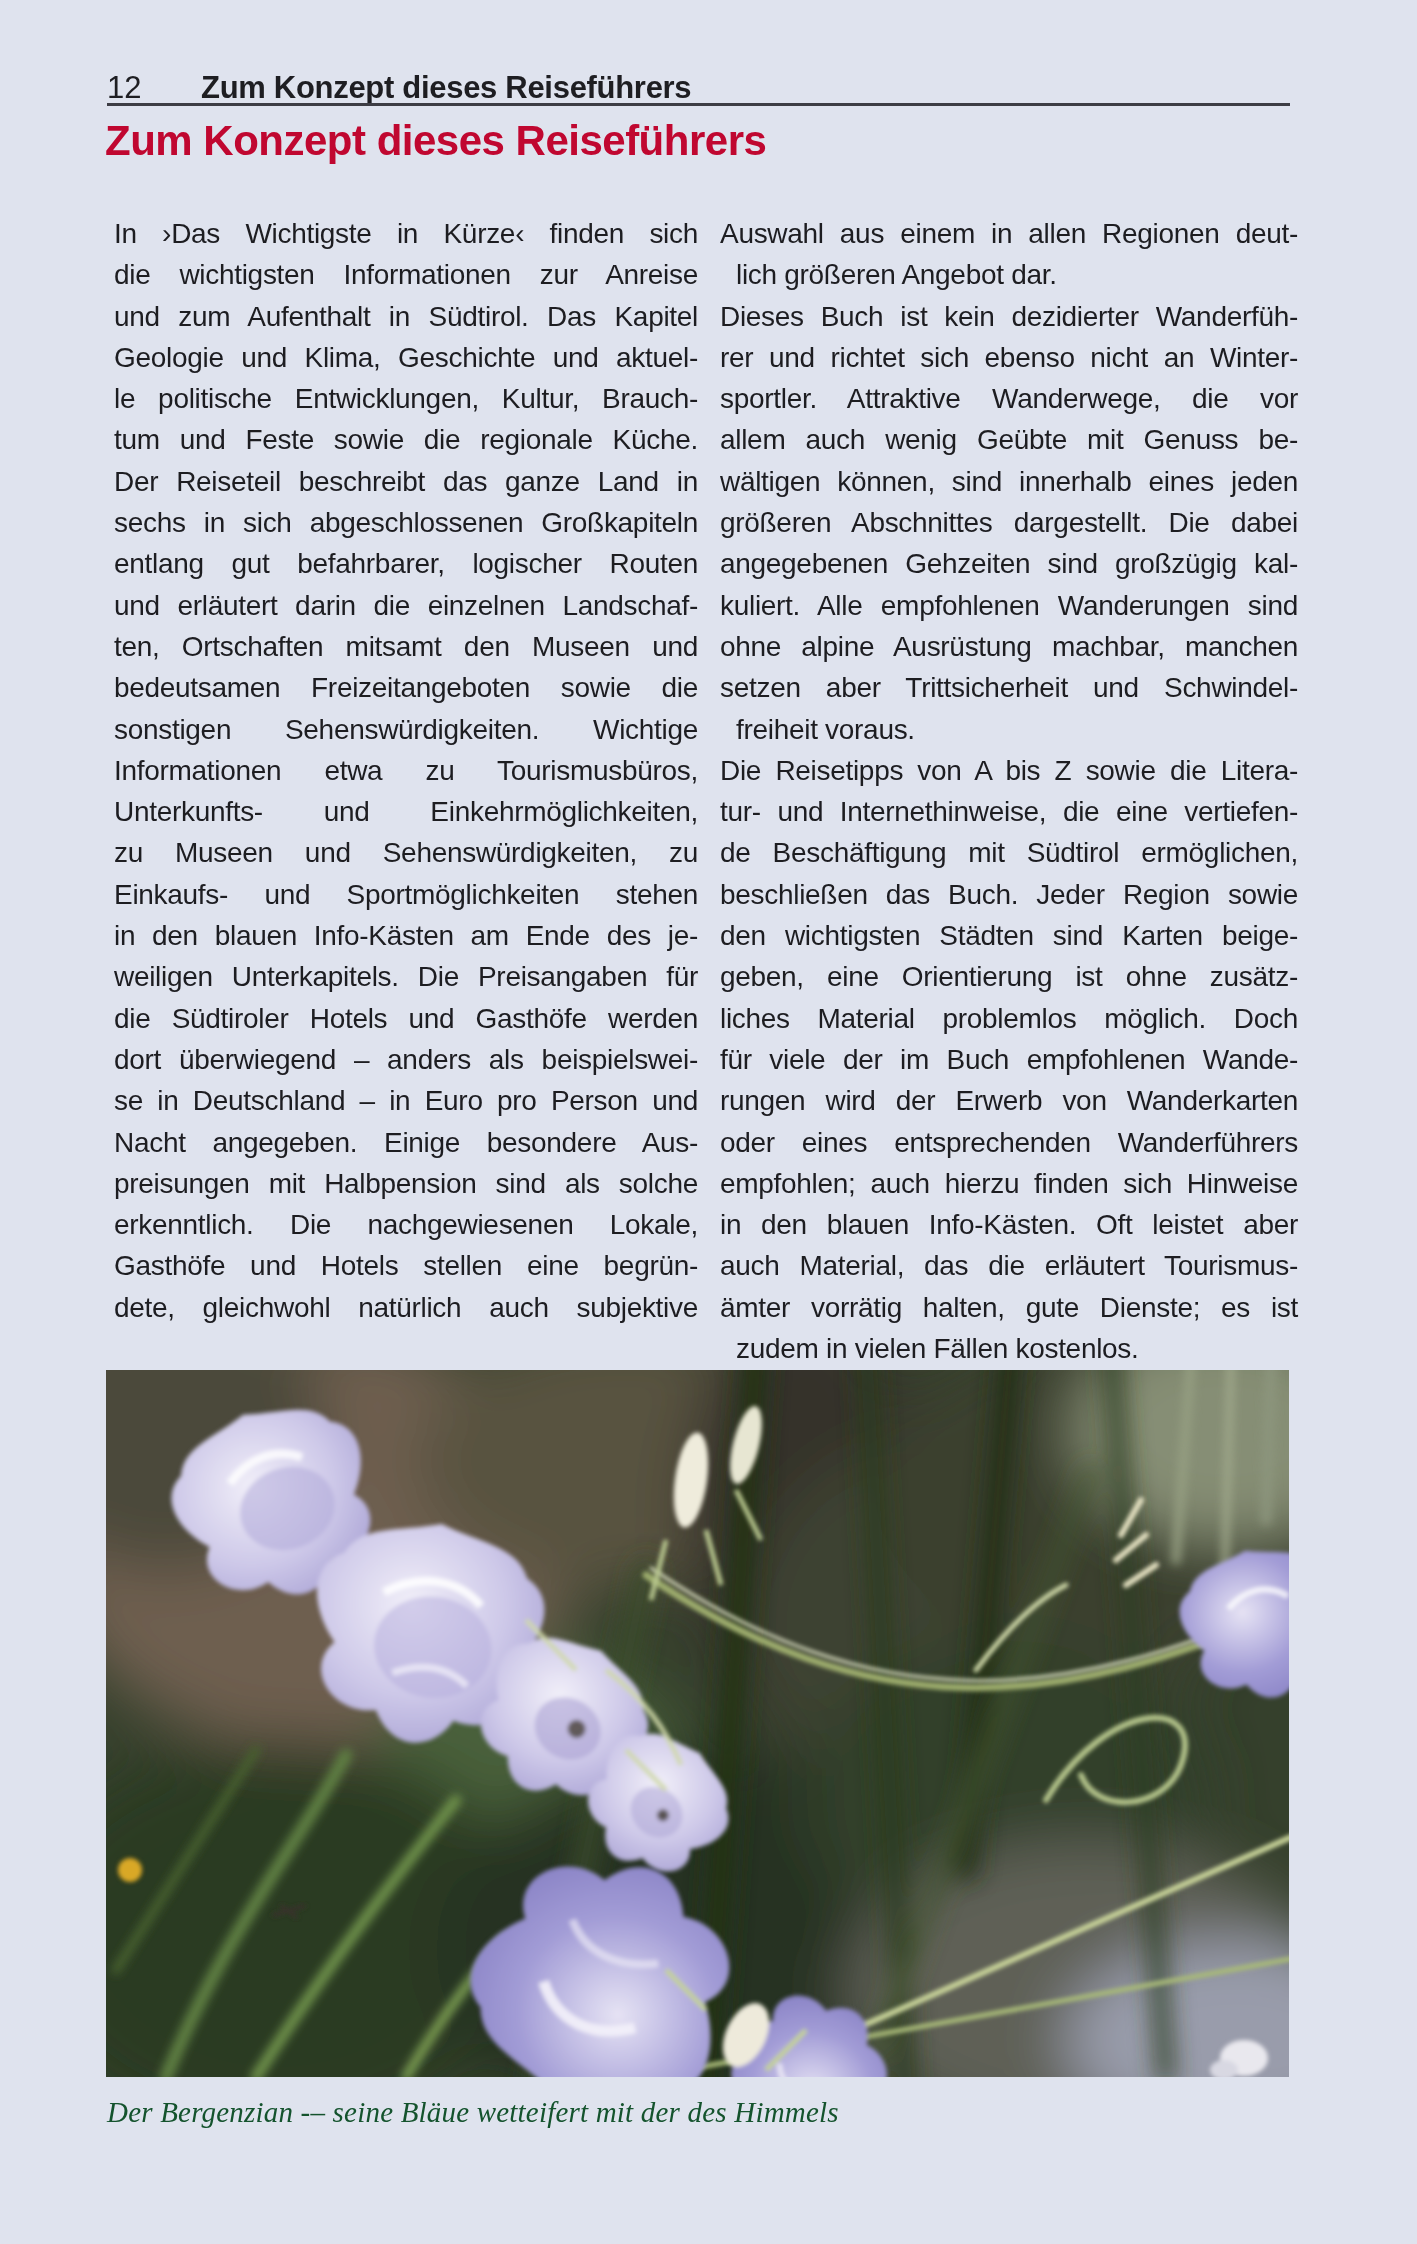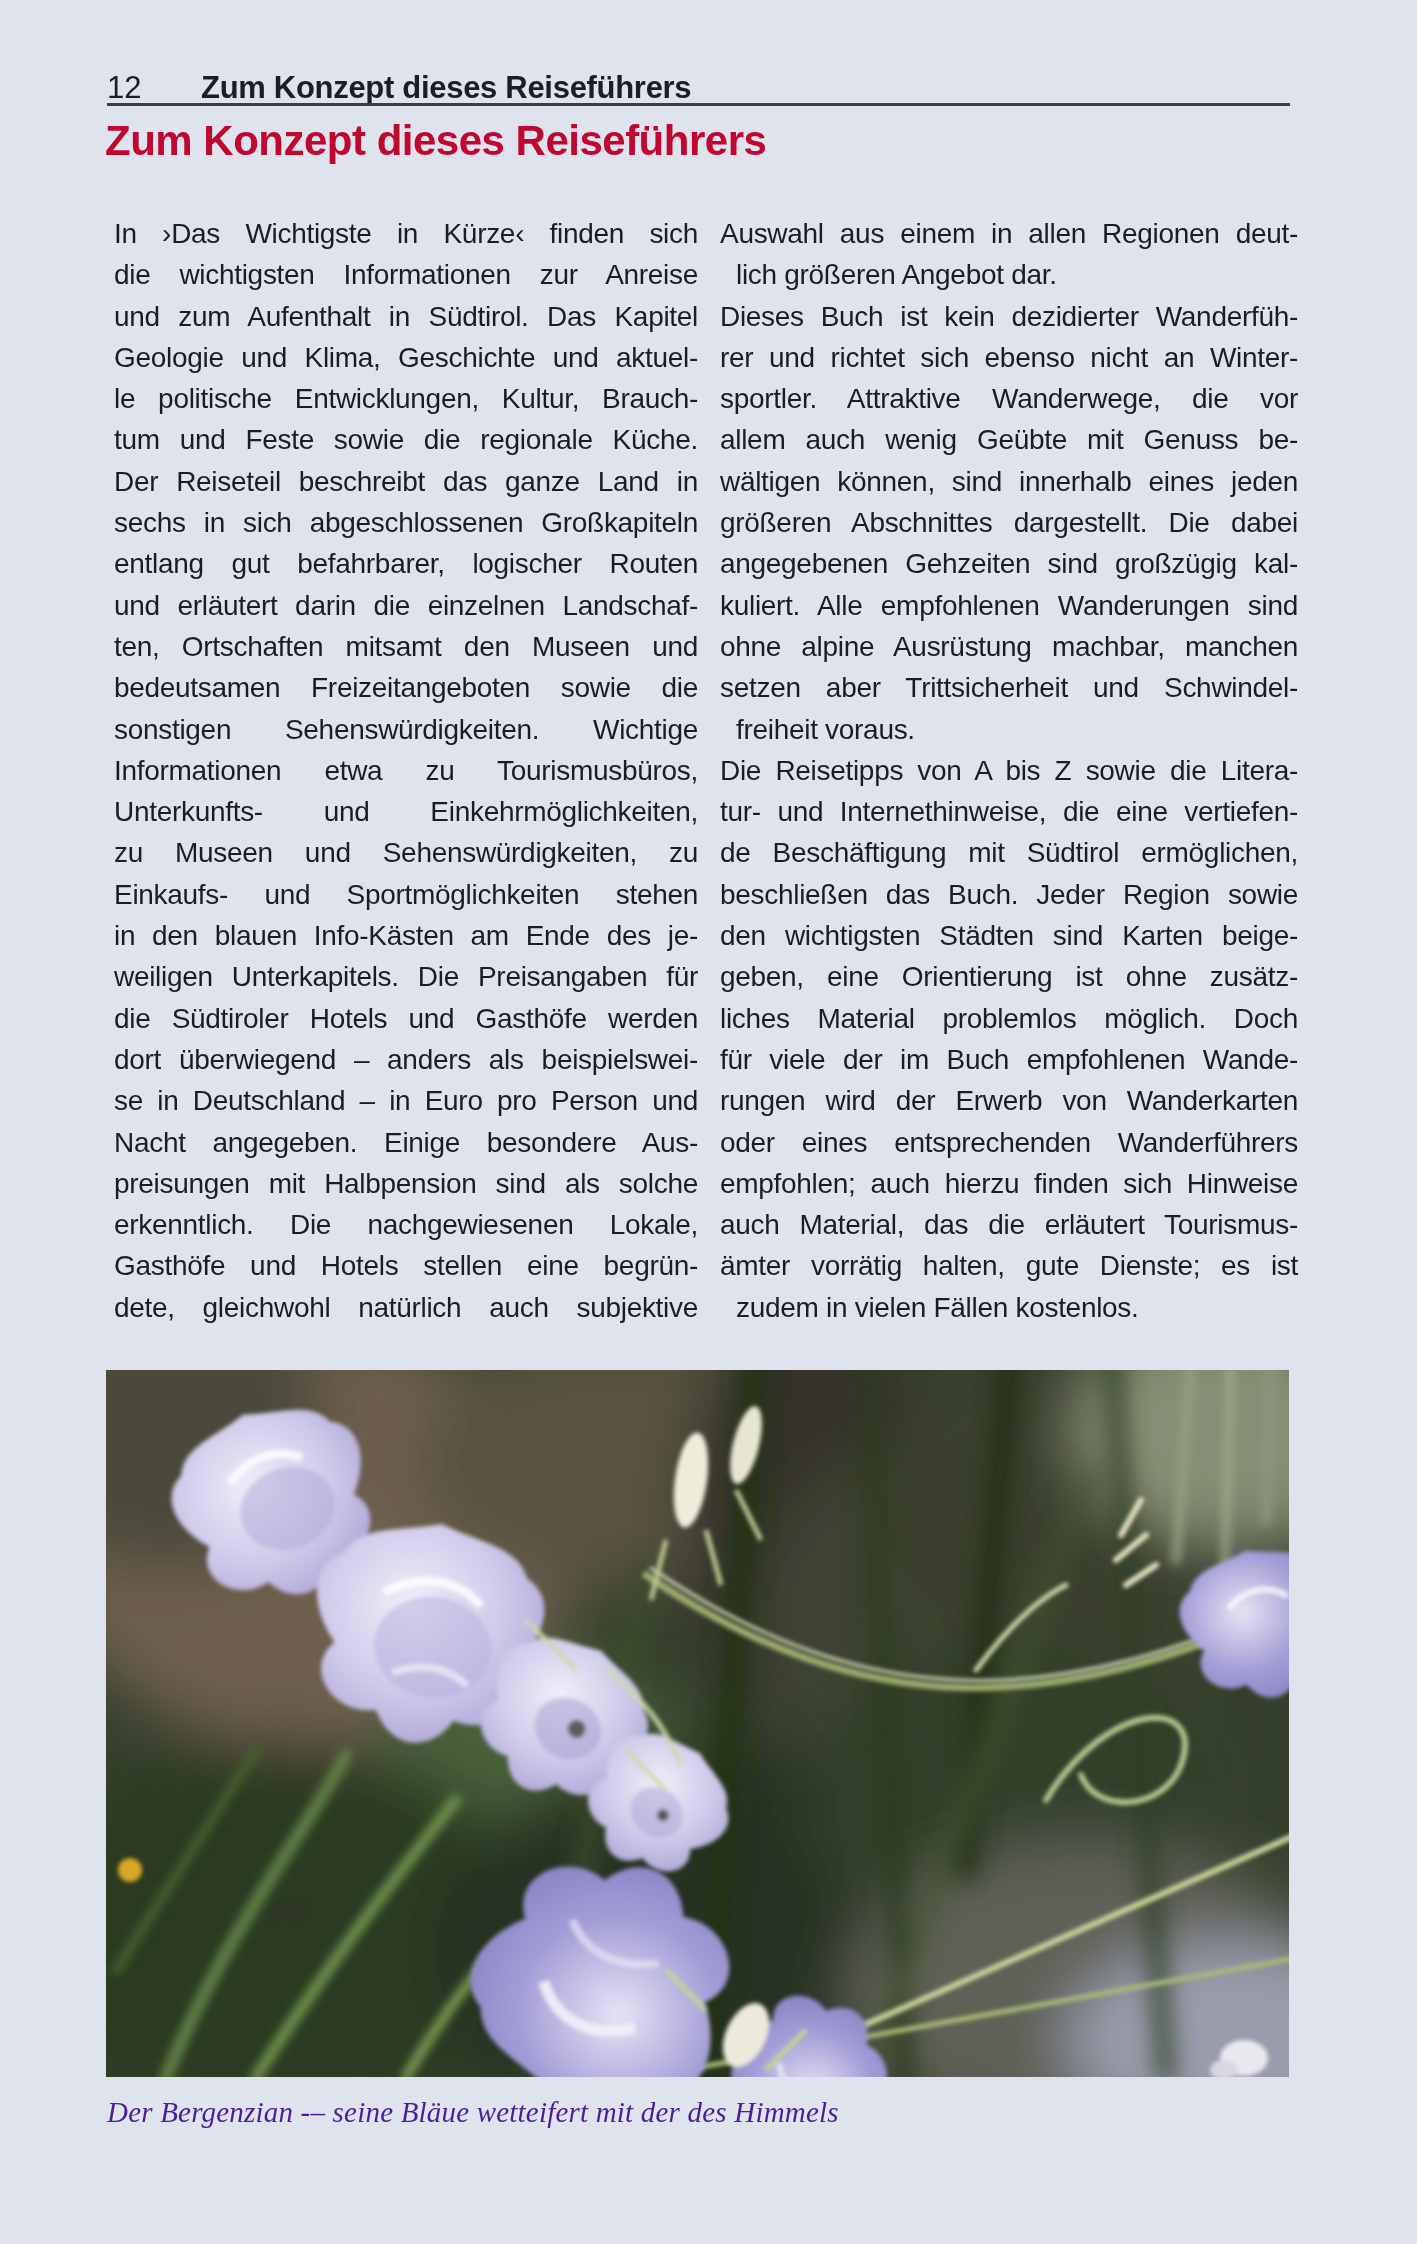--- a/index.html
+++ b/index.html
@@ -44,21 +44,21 @@
   
   .photo{
     position:absolute;left:106px;top:1370px;width:1183px;height:707px;
     background:#35402c;
   }
   .photo svg{display:block;width:100%;height:100%;}
   
   .caption{
     position:absolute;left:107px;top:2096px;width:1183px;
     font-family:"Liberation Serif",serif;font-style:italic;
-    font-size:29px;color:#4c1d95;letter-spacing:.2px;
+    font-size:29px;color:#14532d;letter-spacing:.2px;
   }
 </style>
 </head>
 <body style="--page-bg: #dfe3ee; --accent: #c00730;">
 
 <div class="pagenum">12</div>
 <div class="runhead">Zum Konzept dieses Reiseführers</div>
 <div class="headrule"></div>
 <h1 class="title" style="margin:0;">Zum Konzept dieses Reiseführers</h1>
 
@@ -110,20 +110,21 @@
       <div class="ln">tur- und Internethinweise, die eine vertiefen-</div>
       <div class="ln">de Beschäftigung mit Südtirol ermöglichen,</div>
       <div class="ln">beschließen das Buch. Jeder Region sowie</div>
       <div class="ln">den wichtigsten Städten sind Karten beige-</div>
       <div class="ln">geben, eine Orientierung ist ohne zusätz-</div>
       <div class="ln">liches Material problemlos möglich. Doch</div>
       <div class="ln">für viele der im Buch empfohlenen Wande-</div>
       <div class="ln">rungen wird der Erwerb von Wanderkarten</div>
       <div class="ln">oder eines entsprechenden Wanderführers</div>
       <div class="ln">empfohlen; auch hierzu finden sich Hinweise</div>
+      <div class="ln">in den blauen Info-Kästen. Oft leistet aber</div>
       <div class="ln">auch Material, das die erläutert Tourismus-</div>
       <div class="ln">ämter vorrätig halten, gute Dienste; es ist</div>
       <div class="ln ragged">zudem in vielen Fällen kostenlos.</div>
     </div>
 </div>
 
 <div class="photo">
 <svg viewBox="0 0 1183 707" preserveAspectRatio="none" aria-hidden="true">
   <defs>
     <filter id="b30" x="-40%" y="-40%" width="180%" height="180%">

